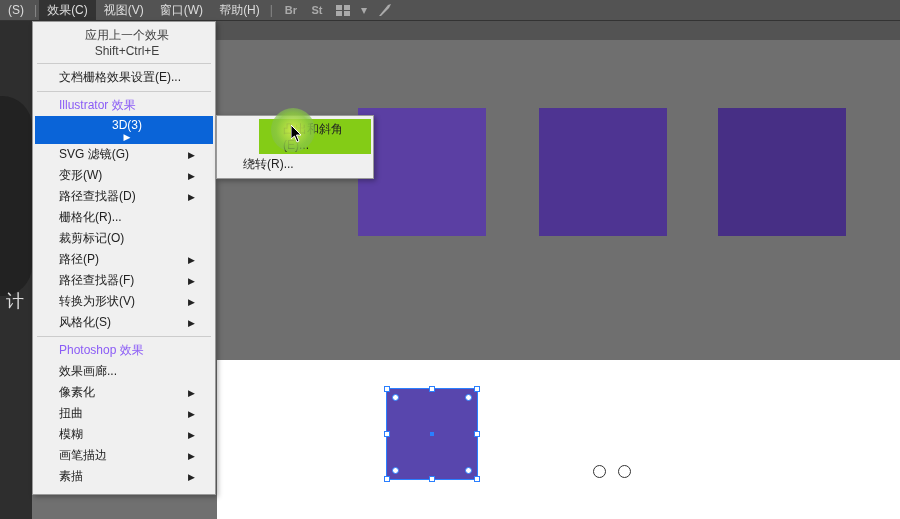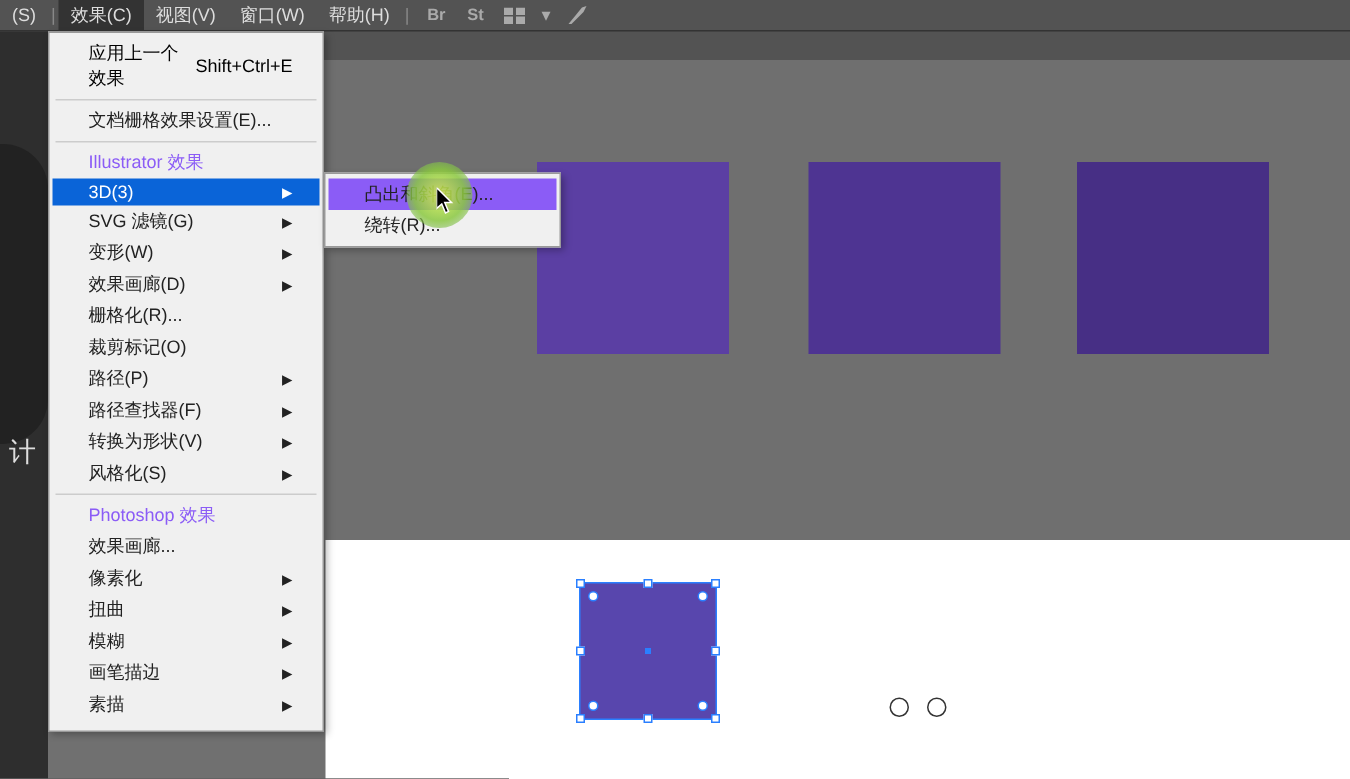--- a/index.html
+++ b/index.html
@@ -187,25 +187,27 @@
     .menu-item {
       display: flex;
       justify-content: space-between;
       align-items: center;
       padding: 2px 18px 2px 24px;
       color: #222;
       cursor: pointer;
       position: relative;
     }
     .menu-item.disabled {
-      color: #000000;
+      color: #404040;
+      flex-direction: column;
     }
     .menu-item.highlighted {
       background: #0a64d8;
       color: #fff;
+      flex-direction: column;
     }
     .menu-item .arrow {
       font-size: 9px;
       color: inherit;
     }
     .menu-separator {
       height: 1px;
       background: #ccc;
       margin: 3px 2px;
     }
@@ -223,21 +225,22 @@
       border: 1px solid #999;
       box-shadow: 2px 2px 5px rgba(0,0,0,0.3);
       padding: 3px 2px;
     }
     .submenu-item {
       padding: 2px 18px 2px 24px;
       color: #222;
       cursor: pointer;
     }
     .submenu-item.hover {
-      background: #8b5cf6;
+      background: #84cc16;
+      margin-left: 40px;
     }
     
     .cursor-highlight {
       position: absolute;
       left: 271px;
       top: 108px;
       width: 44px;
       height: 44px;
       border-radius: 50%;
       background: radial-gradient(circle, #d8f050 0%, #8ac840 55%, rgba(74,110,200,0.2) 100%);
@@ -337,21 +340,21 @@
       </div>
       <div class="menu-item">
         <span>SVG 滤镜(G)</span>
         <span class="arrow">▶</span>
       </div>
       <div class="menu-item">
         <span>变形(W)</span>
         <span class="arrow">▶</span>
       </div>
       <div class="menu-item">
-        <span>效果画廊(D)</span>
+        <span>路径查找器(D)</span>
         <span class="arrow">▶</span>
       </div>
       <div class="menu-item">
         <span>栅格化(R)...</span>
       </div>
       <div class="menu-item">
         <span>裁剪标记(O)</span>
       </div>
       <div class="menu-item">
         <span>路径(P)</span>

